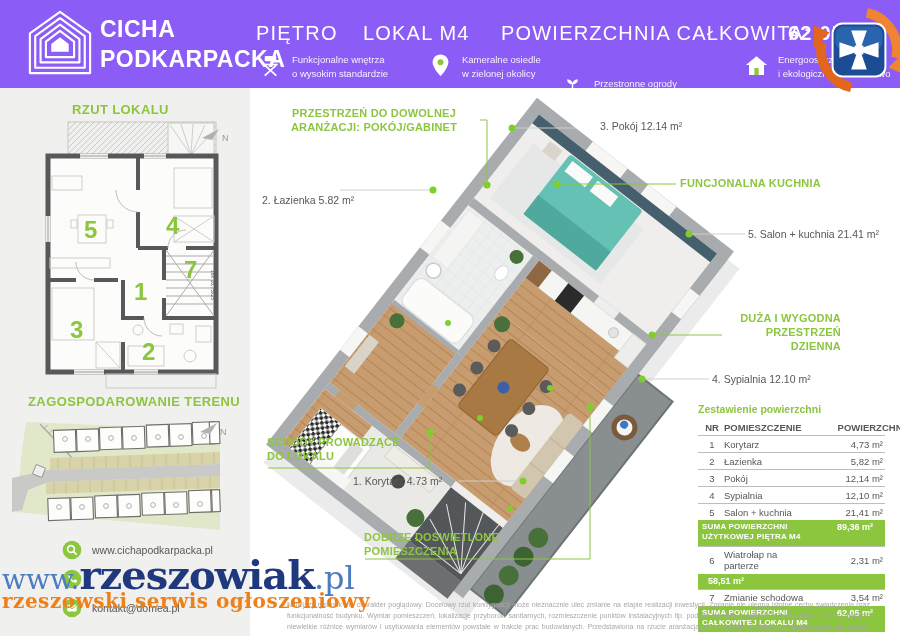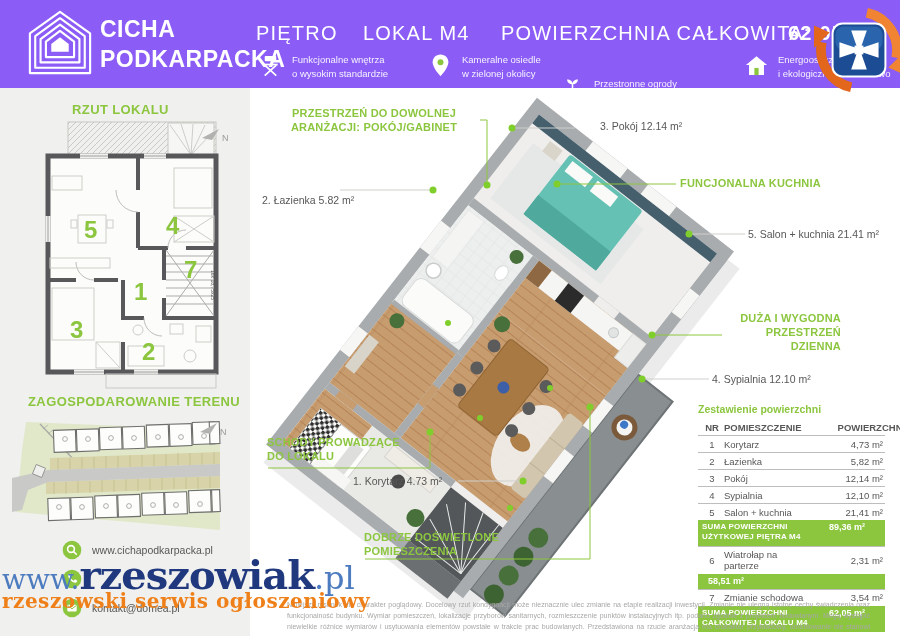--- a/index.html
+++ b/index.html
@@ -22,21 +22,21 @@
   .lbl-dark{position:absolute;color:#575756;font-size:10.5px;}
   
   .area-table{position:absolute;left:698px;top:403px;width:187px;font-size:9.5px;color:#575756;}
   .t-title{color:#8CC63F;font-weight:bold;font-size:10.5px;margin-bottom:4px;}
   .t-head,.trow{display:flex;align-items:center;padding:2.5px 2px;}
   .t-head{font-weight:bold;}
   .trow{border-top:1px solid #BDBDBB;}
   .tnr{width:24px;text-align:center;flex:0 0 auto;}
   .troom{flex:1;}
   .tarea{text-align:right;flex:0 0 auto;padding-left:36px;}
-  .tsum{display:flex;background:#8CC63F;color:#FFF;padding:2px 20px 3px 4px;margin:0;}
+  .tsum{display:flex;background:#8CC63F;color:#FFF;padding:2px 12px 3px 4px;margin:0;}
   .tsum-label{flex:1;font-size:8px;font-weight:bold;line-height:1.3;letter-spacing:.2px;}
   .tsum-area{flex:0 0 auto;font-size:9px;font-weight:bold;margin-left:6px;}
   
   .contact-row{position:absolute;display:flex;align-items:center;gap:10px;left:62px;justify-content:center;}
   .contact-row .ctxt{font-size:10.5px;color:#575756;}
   
   .disclaimer{position:absolute;left:287px;top:599px;width:583px;font-size:7px;line-height:1.6;
               color:#A8A8A6;text-align:justify;}
   
   .wm{position:absolute;left:2px;top:551px;z-index:30;white-space:nowrap;font-family:"DejaVu Serif",serif;}

